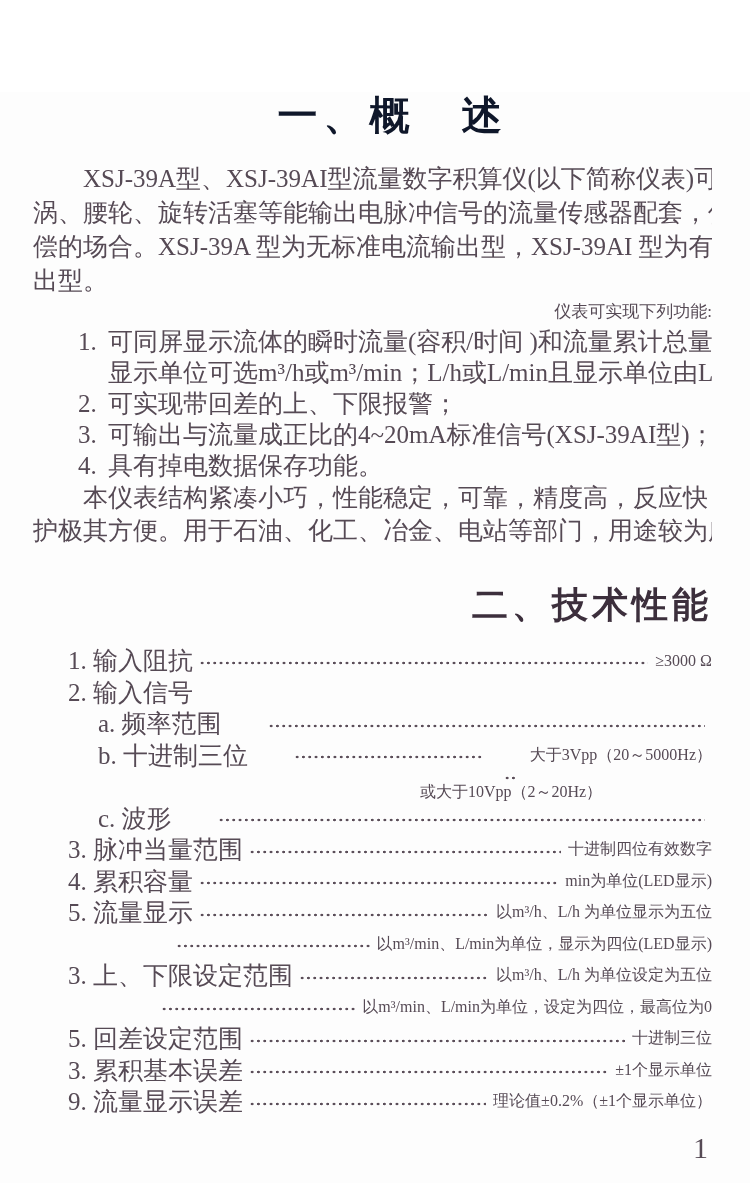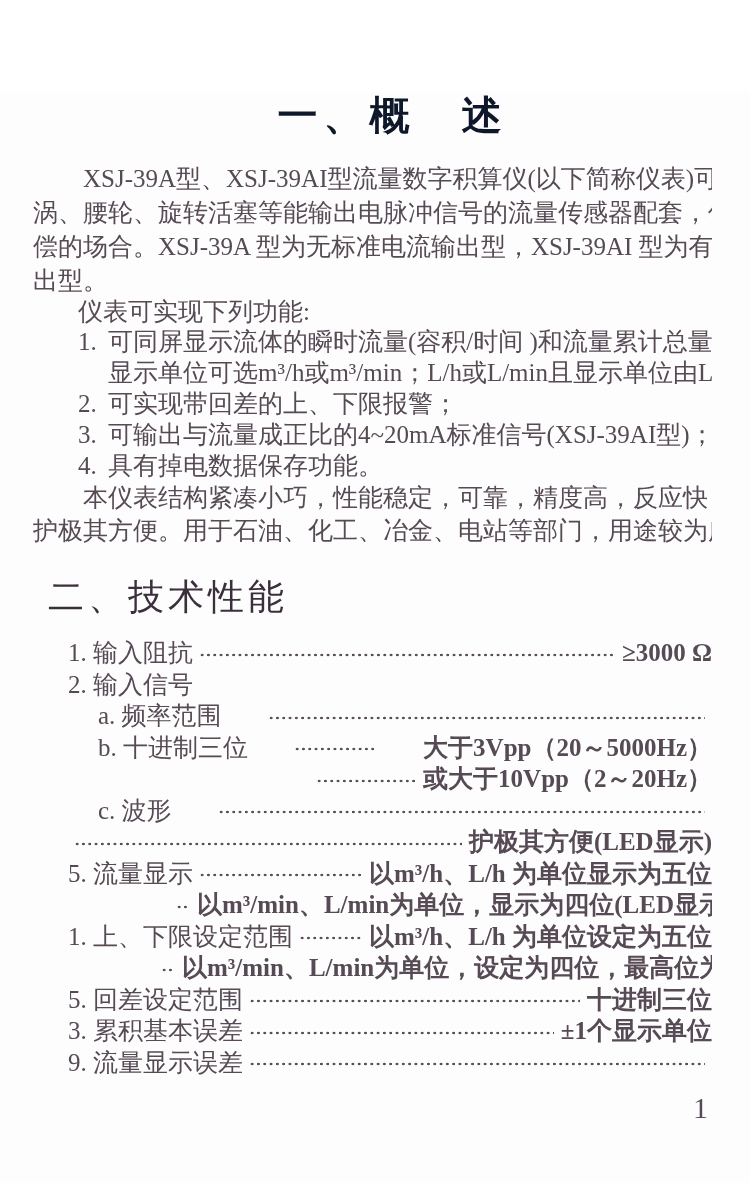--- a/index.html
+++ b/index.html
@@ -24,47 +24,48 @@
     font-family: "DejaVu Sans", "Liberation Sans", sans-serif;
     font-weight: 700;
     font-size: 40px;
     line-height: 46px;
     letter-spacing: 6px;
     color: #0f172a;
     padding-left: 40px;
     white-space: pre;
   }
   h2.sec-title {
-    margin-top: 28px;
-    text-align: left;
+    margin-top: 36px;
+    text-align: right;
     font-family: "DejaVu Sans", "Liberation Sans", sans-serif;
-    font-weight: 400;
+    font-weight: 700;
     font-size: 36px;
     line-height: 44px;
     letter-spacing: 4px;
     color: #3c2f3c;
     padding-left: 15px;
     white-space: pre;
   }
   
   .para { margin-top: 24px; }
   .pline {
     font-size: 25px;
     line-height: 34px;
     white-space: pre;
     overflow: hidden;
   }
   .pfirst { padding-left: 50px; }
   .para2 { margin-top: 0; }
   .para2 .pline { line-height: 33px; }
   .lead {
     margin-left: 45px;
-    font-size: 25px;
+    font-size: 17px;
     line-height: 28px;
     white-space: pre;
+    text-align: right;
   }
   
   .features { margin-left: 45px; }
   .feat { display: flex; align-items: flex-start; }
   .fnum {
     flex: none;
     width: 30px;
     font-size: 25px;
     line-height: 31px;
   }
@@ -83,38 +84,37 @@
     height: 31.5px;
     overflow: hidden;
   }
   .slabel {
     flex: none;
     font-size: 25px;
     white-space: pre;
   }
   .sval {
     flex: none;
-    font-size: 25px;
-    white-space: pre;
-    font-weight: bold;
+    font-size: 16px;
+    white-space: pre;
   }
   .leader {
     flex: 1 1 auto;
     min-width: 14px;
     height: 8px;
     margin: 0 7px 0 6px;
     transform: translateY(2px);
     background-image: radial-gradient(circle, #5b4e59 1.15px, rgba(91,78,89,0) 1.6px);
     background-size: 6.3px 8px;
     background-position: 0 50%;
     background-repeat: repeat-x;
   }
   .ind0 { padding-left: 35px; }
   .ind1 { padding-left: 65px; gap: 40px; }
-  .cont-b { padding-left: 277px; }
+  .cont-b { padding-left: 277px; flex-direction: column; }
   .cont-5 { padding-left: 137px; }
   .cont-6 { padding-left: 122px; }
   
   .pagenum {
     margin-top: 12px;
     text-align: right;
     padding-right: 4px;
     font-size: 30px;
     line-height: 36px;
     color: #564a55;
@@ -197,39 +197,45 @@
     <div class="srow cont-b">
       <span class="leader"></span>
       <span class="sval">或大于10Vpp（2～20Hz）</span>
     </div>
 
     <div class="srow ind1">
       <span class="slabel">c. 波形</span>
       <span class="leader"></span>
     </div>
 
-
-    <div class="srow ind0">
-      <span class="leader"></span>
-      <span class="sval">护极其方便(LED显示)</span>
+    <div class="srow ind0">
+      <span class="slabel">3. 脉冲当量范围</span>
+      <span class="leader"></span>
+      <span class="sval">十进制四位有效数字</span>
+    </div>
+
+    <div class="srow ind0">
+      <span class="slabel">4. 累积容量</span>
+      <span class="leader"></span>
+      <span class="sval">min为单位(LED显示)</span>
     </div>
 
     <div class="srow ind0">
       <span class="slabel">5. 流量显示</span>
       <span class="leader"></span>
       <span class="sval">以m³/h、L/h 为单位显示为五位</span>
     </div>
 
     <div class="srow cont-5">
       <span class="leader"></span>
       <span class="sval">以m³/min、L/min为单位，显示为四位(LED显示)</span>
     </div>
 
     <div class="srow ind0">
-      <span class="slabel">1. 上、下限设定范围</span>
+      <span class="slabel">3. 上、下限设定范围</span>
       <span class="leader"></span>
       <span class="sval">以m³/h、L/h 为单位设定为五位</span>
     </div>
 
     <div class="srow cont-6">
       <span class="leader"></span>
       <span class="sval">以m³/min、L/min为单位，设定为四位，最高位为0</span>
     </div>
 
     <div class="srow ind0">
@@ -240,19 +246,20 @@
 
     <div class="srow ind0">
       <span class="slabel">3. 累积基本误差</span>
       <span class="leader"></span>
       <span class="sval">±1个显示单位</span>
     </div>
 
     <div class="srow ind0">
       <span class="slabel">9. 流量显示误差</span>
       <span class="leader"></span>
+      <span class="sval">理论值±0.2%（±1个显示单位）</span>
     </div>
 
   </div>
 
   <div class="pagenum">1</div>
 
 </div>
 
 </body></html>

